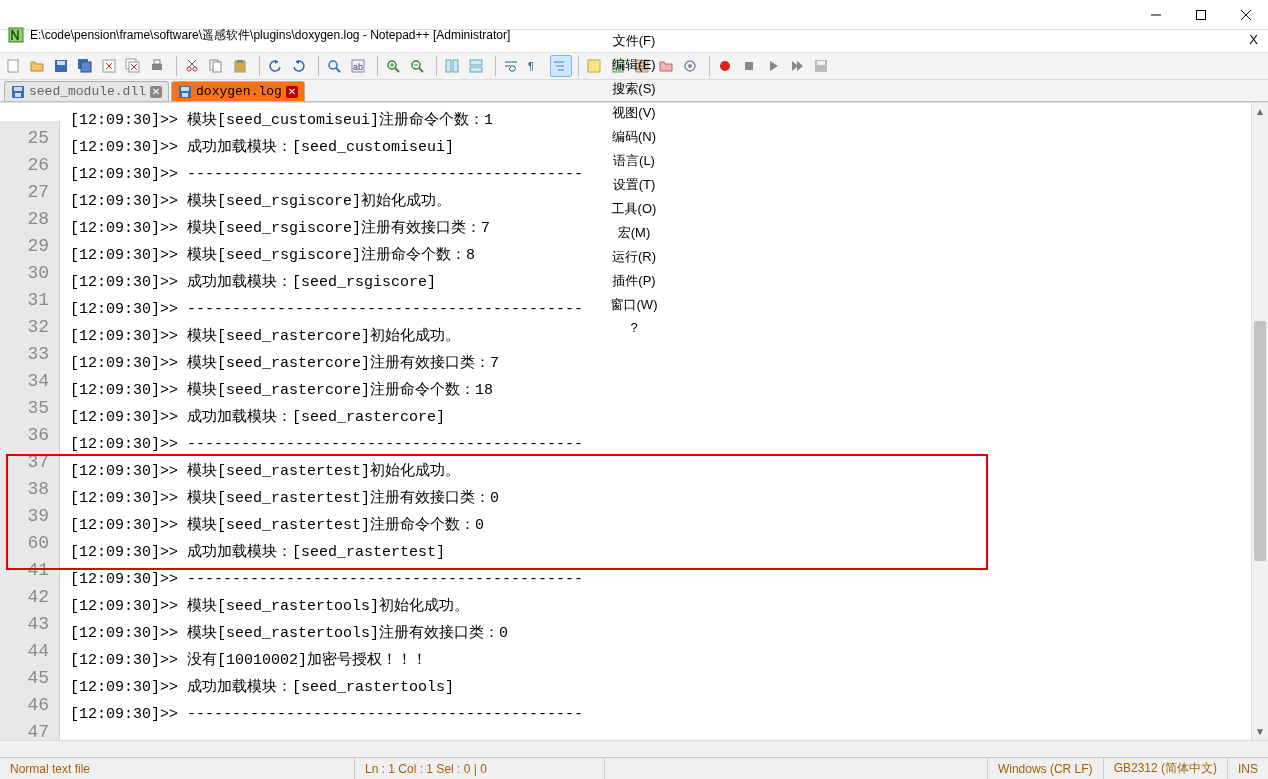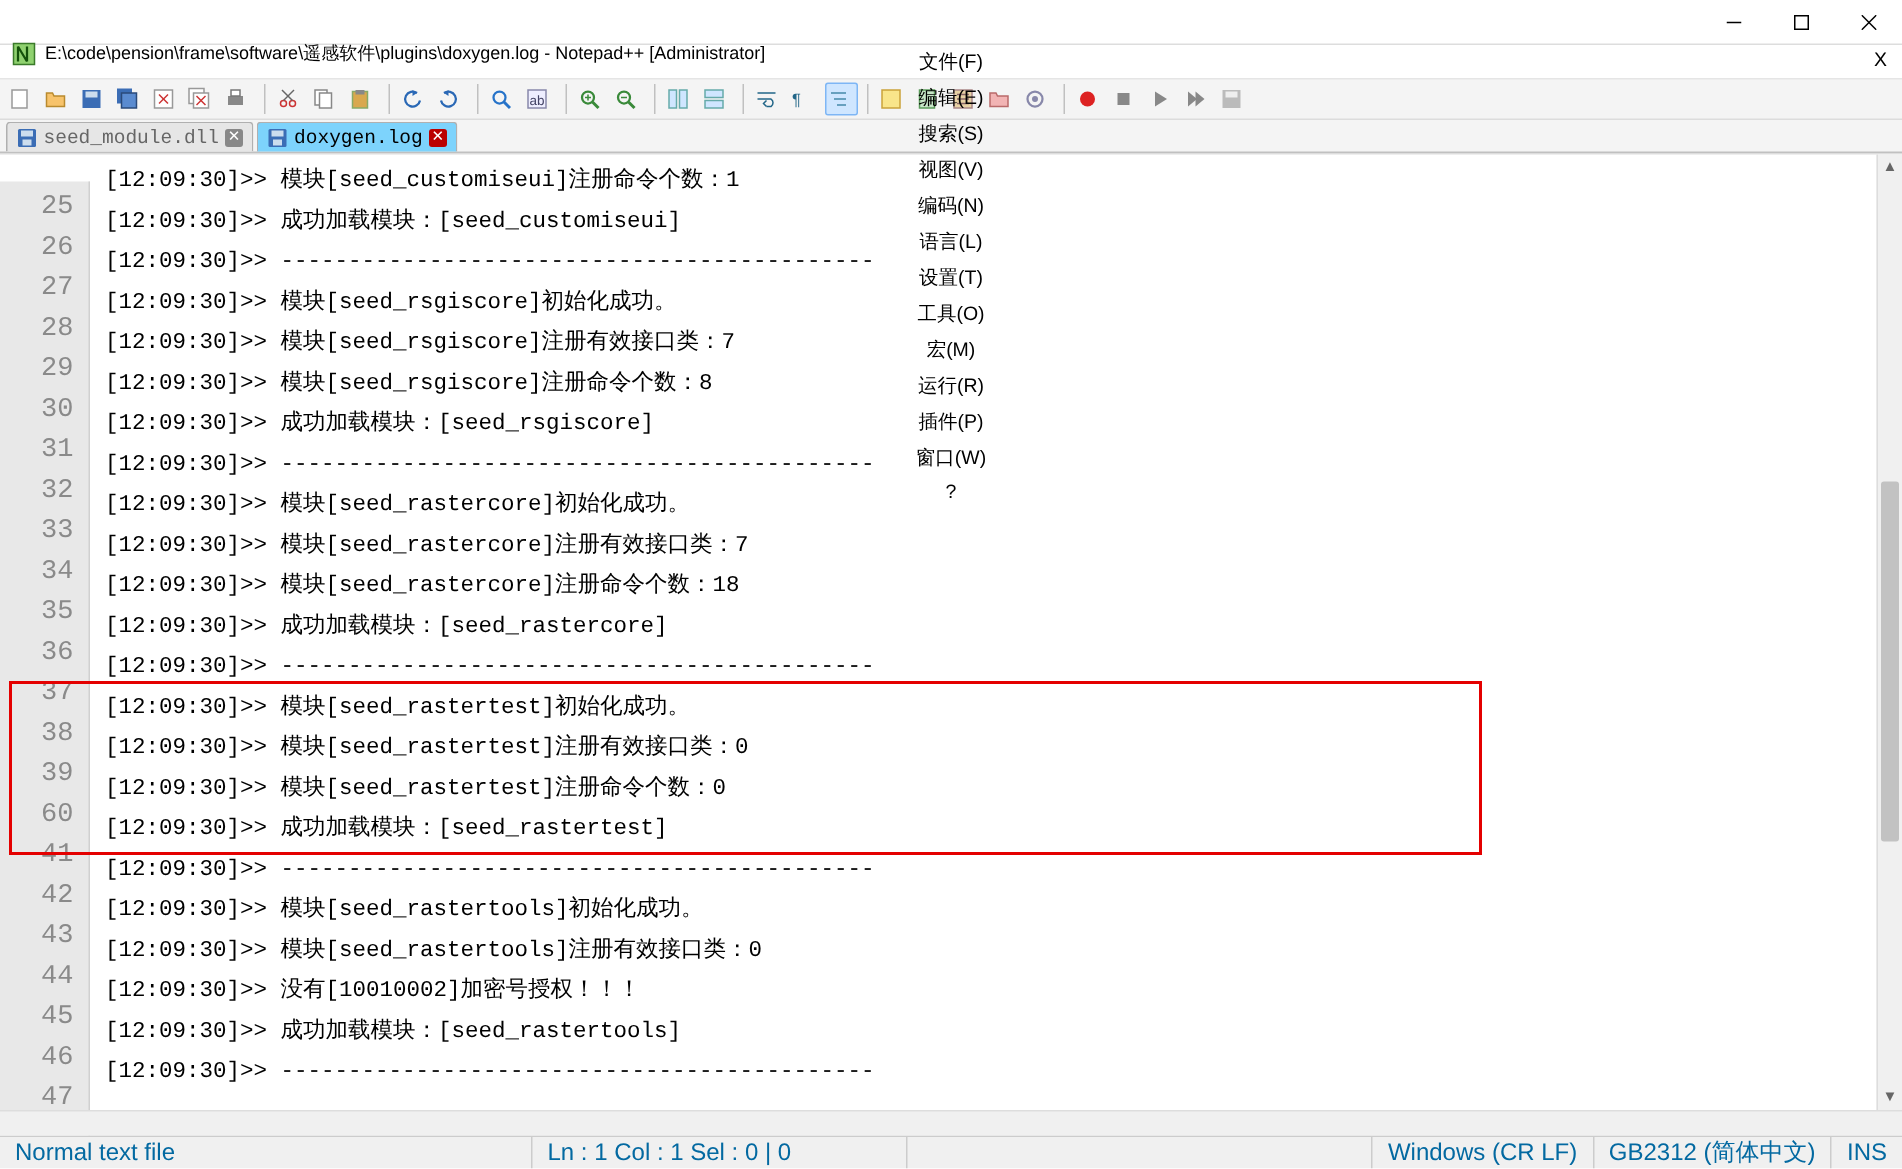--- a/index.html
+++ b/index.html
@@ -1,50 +1,50 @@
 <!DOCTYPE html>
 <html><head>
 <meta charset="utf-8">
 <style>
   * { box-sizing: border-box; margin: 0; padding: 0; }
   html, body { width: 1268px; height: 779px; overflow: hidden; font-family: "Segoe UI","Microsoft YaHei",sans-serif; font-size: 12px; background:#fff; }
   .titlebar { height: 30px; background:#fff; border-bottom:1px solid #ddd; display:flex; align-items:center; justify-content:space-between; padding:0 0 0 8px; }
-  .titlebar-left { display:flex; align-items:center; gap:6px;margin-top:42px; }
+  .titlebar-left { display:flex; align-items:flex-start; gap:6px;margin-top:42px; }
   .app-icon { width:16px; height:16px; display:inline-block; }
   .app-icon svg { width:16px; height:16px; }
   .title-text { font-size:12px; color:#000; }
   .win-controls { display:flex; height:100%; }
   .win-btn { width:45px; height:30px; display:flex; align-items:center; justify-content:center; color:#000; }
   .menubar { height:22px; display:flex; align-items:center; padding:0 4px; gap:2px; position:relative;flex-direction:column;}
   .menu-item { padding:2px 6px; font-size:13px; color:#000; }
   .menu-close { position:absolute; right:10px; top:2px; font-size:13px; color:#000;}
   .toolbar { height:28px; background:#f4f4f4; border-top:1px solid #e5e5e5; border-bottom:1px solid #dcdcdc; display:flex; align-items:center; padding:0 4px; gap:2px;}
   .tb-btn { width:22px; height:22px; display:flex; align-items:center; border:1px solid transparent; border-radius:2px;}
   .tb-btn.active { background:#cfe6ff; border-color:#7eb6f5;}
   .tb-sep { width:1px; height:20px; background:#c0c0c0; margin:0 4px;}
   .tabbar { height:22px; background:#f4f4f4; border-bottom:1px solid #c0c0c0; display:flex; align-items:flex-end; padding-left:4px; gap:2px;}
   .tab { height:20px; display:flex; align-items:center; padding:0 6px; border:1px solid #b0b0b0; border-bottom:none; background:#e6e6e6; font-size:12px; gap:4px; border-radius:3px 3px 0 0;}
-  .tab.active { background:#7dd3fc; }
+  .tab.active { background:#f97316; }
   .tab-icon { width:14px; height:14px; }
   .tab-close { width:12px; height:12px; display:flex; align-items:center; justify-content:center; font-size:10px; color:#fff; background:#b00; border-radius:2px; line-height:1;}
   .tab-close.gray { background:#888;}
   .tab-label { font-family: "Courier New", monospace; font-size:13px;text-align:right;}
   .tab-label.inactive { color:#666;}
   .editor-wrap { position:relative; height: calc(779px - 30px - 22px - 28px - 22px - 22px); border-top:1px solid #ddd;}
   .editor { display:flex; height:100%; width:100%; position:relative;}
   .gutter { width:60px; background:#e8e8e8; border-right:1px solid #d0d0d0; padding-top:4px; text-align:right;margin-top:18px; }
   .gutter .ln { height:27px; line-height:27px; font-family:"Courier New",monospace; font-size:18px; color:#8a8a8a; padding-right:10px;}
   .code { flex:1; padding-top:4px; padding-left:10px; font-family:"Courier New","Microsoft YaHei",monospace; font-size:15px; color:#000; white-space:pre; overflow:hidden; position:relative;}
   .code .row { height:27px; line-height:27px; }
   .highlight-box { position:absolute; border:2px solid #e40000; pointer-events:none; }
   .scroll-v { position:absolute; right:0; top:0; bottom:17px; width:17px; background:#f0f0f0; border-left:1px solid #ddd;}
   .scroll-v .thumb { position:absolute; left:2px; right:2px; background:#c2c2c2; border-radius:2px;}
   .scroll-v .arrow { position:absolute; left:0; right:0; height:17px; display:flex; align-items:center; justify-content:center; color:#666; font-size:10px;}
   .scroll-h { position:absolute; left:0; right:0; bottom:0; height:17px; background:#f0f0f0; border-top:1px solid #ddd;}
-  .statusbar { height:22px; background:#f0f0f0; border-top:1px solid #ccc; display:flex; align-items:center; font-size:16px; color:#0369a1;}
+  .statusbar { height:22px; background:#f0f0f0; border-top:1px solid #ccc; display:flex; align-items:center; font-size:12px; color:#a16207;}
   .sb-cell { padding:0 10px; height:100%; display:flex; align-items:center; border-right:1px solid #ccc;}
   .sb-cell.first { width:355px;}
 </style>
 </head>
 <body>
 
 <div class="titlebar">
   <div class="titlebar-left">
     <span class="app-icon">
       <svg viewBox="0 0 16 16">

